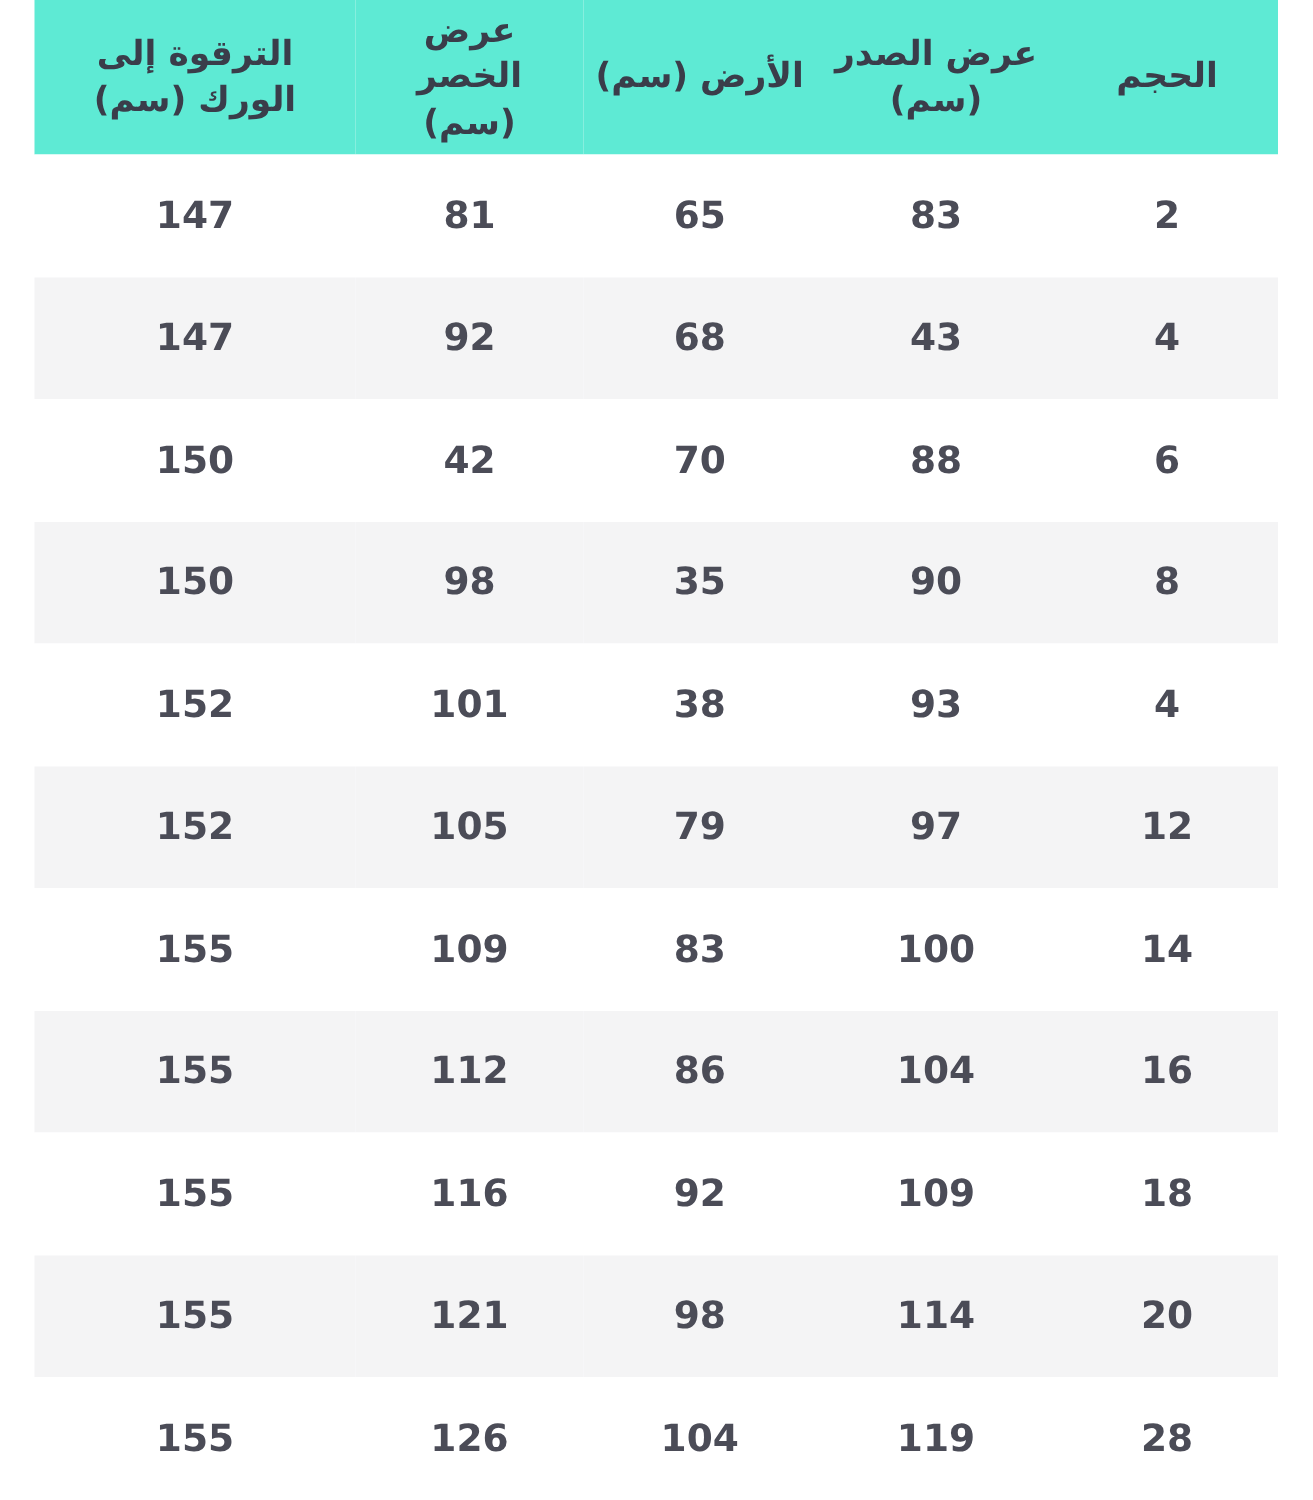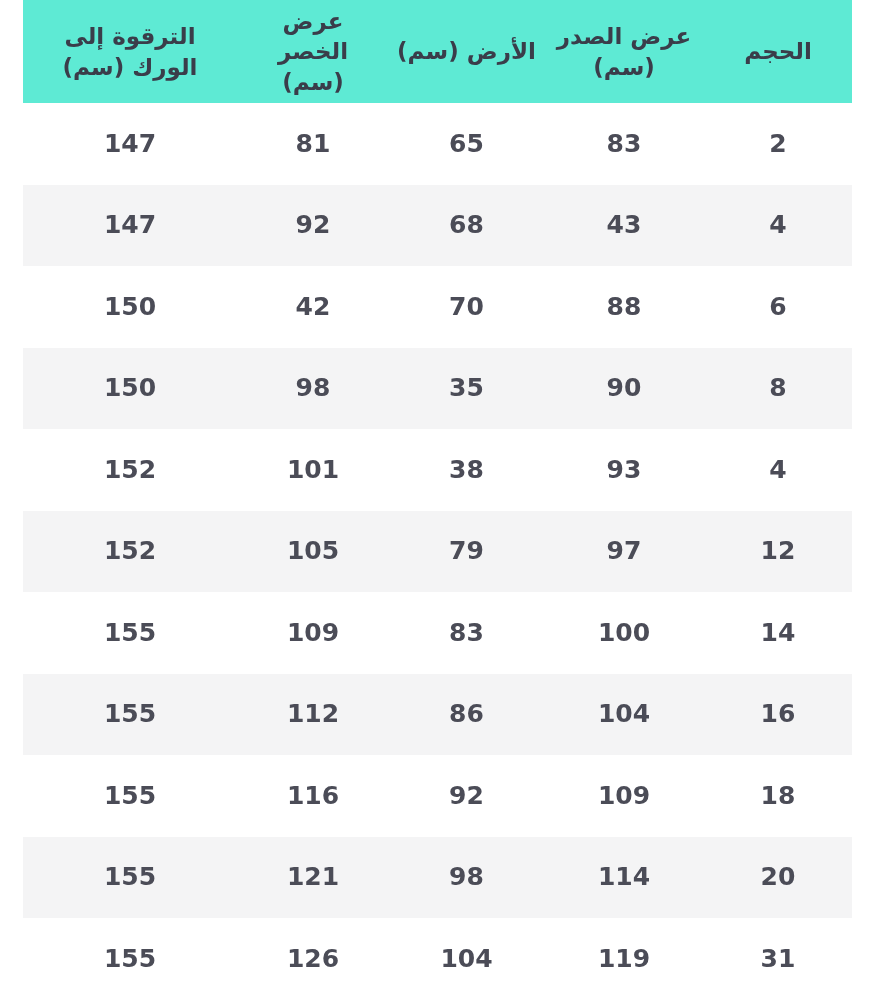--- a/index.html
+++ b/index.html
@@ -154,21 +154,21 @@
         <td>155</td>
       </tr>
       <tr class="row-even">
         <td>20</td>
         <td>114</td>
         <td>98</td>
         <td>121</td>
         <td>155</td>
       </tr>
       <tr class="row-odd">
-        <td>31</td>
+        <td>28</td>
         <td>119</td>
         <td>104</td>
         <td>126</td>
         <td>155</td>
       </tr>
     </tbody>
   </table>
 </div>
 
 </body></html>

